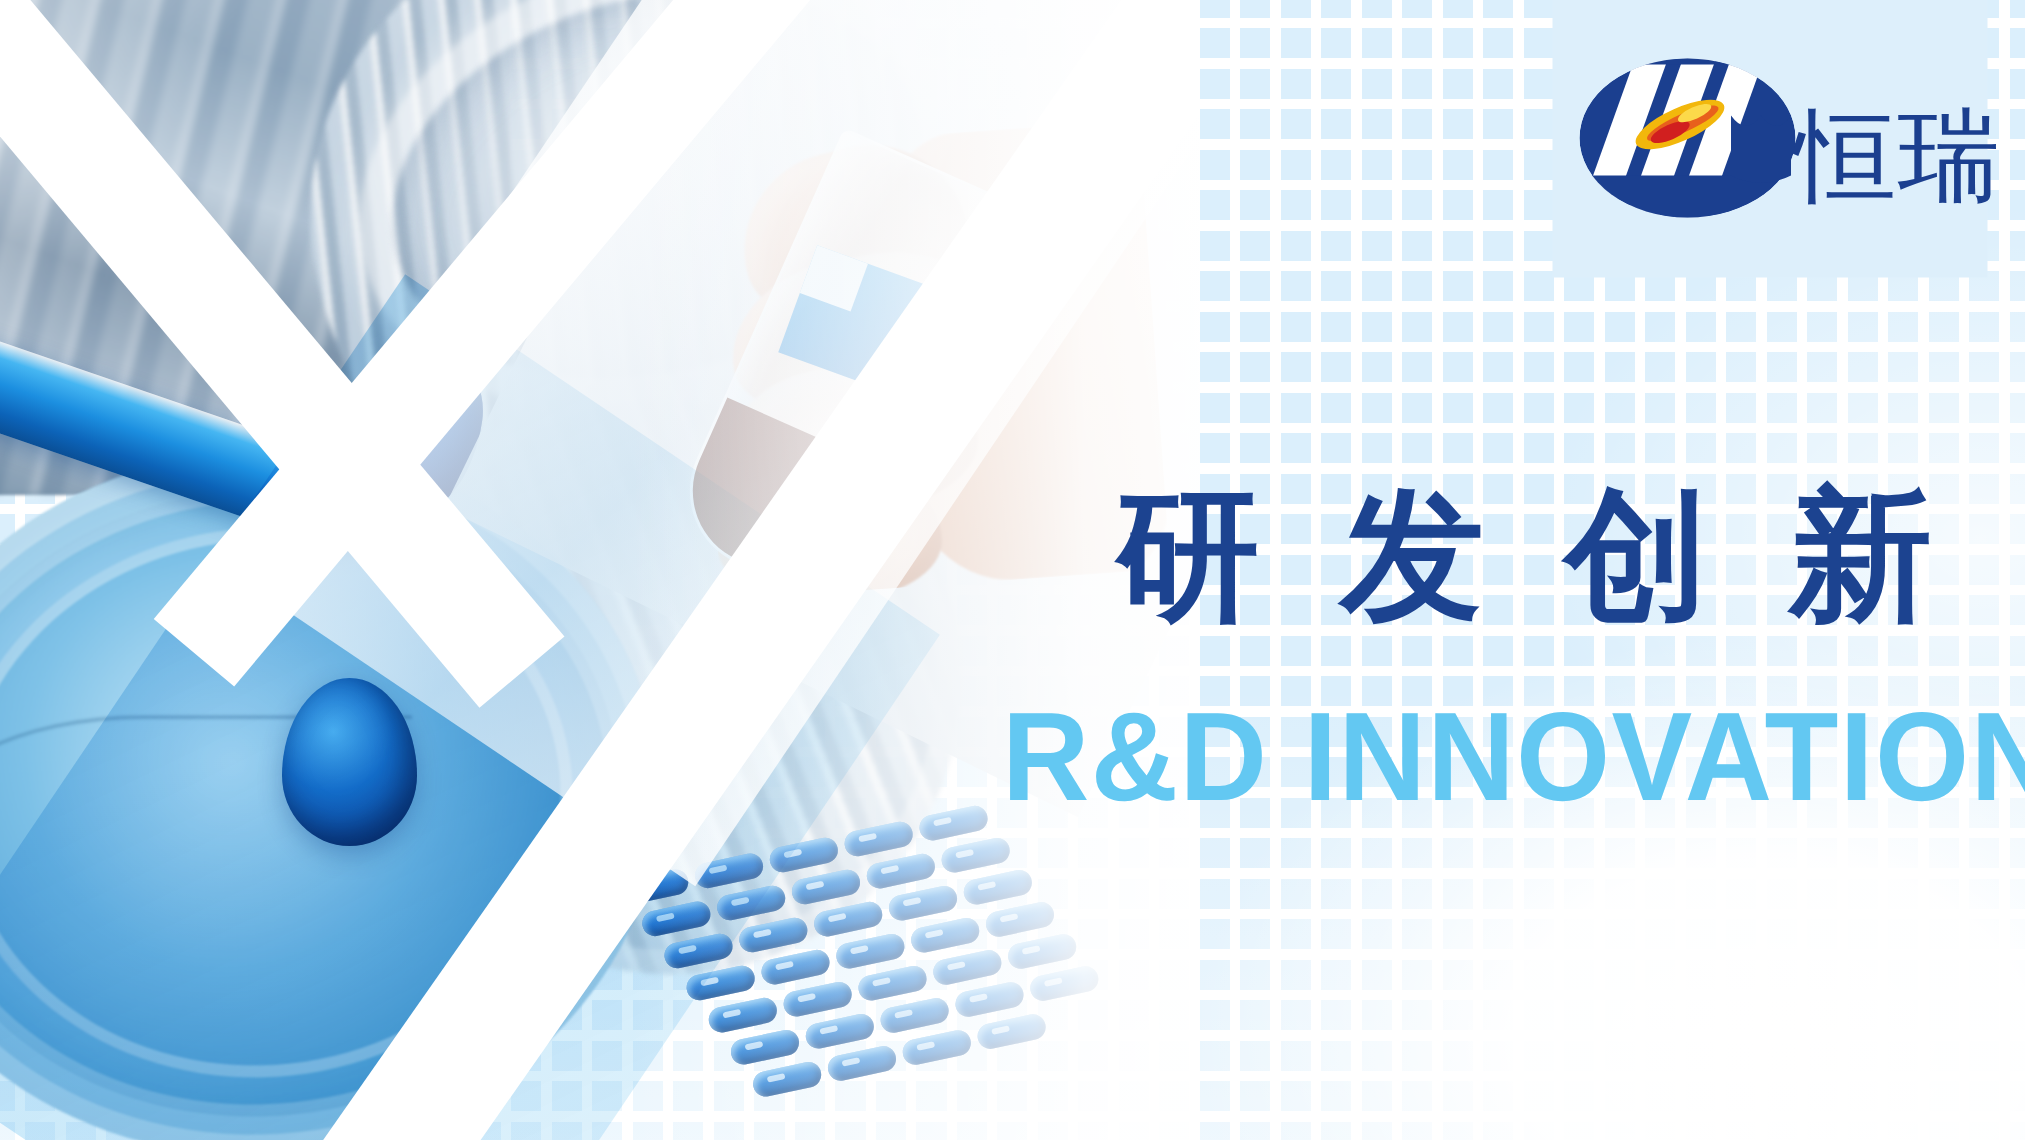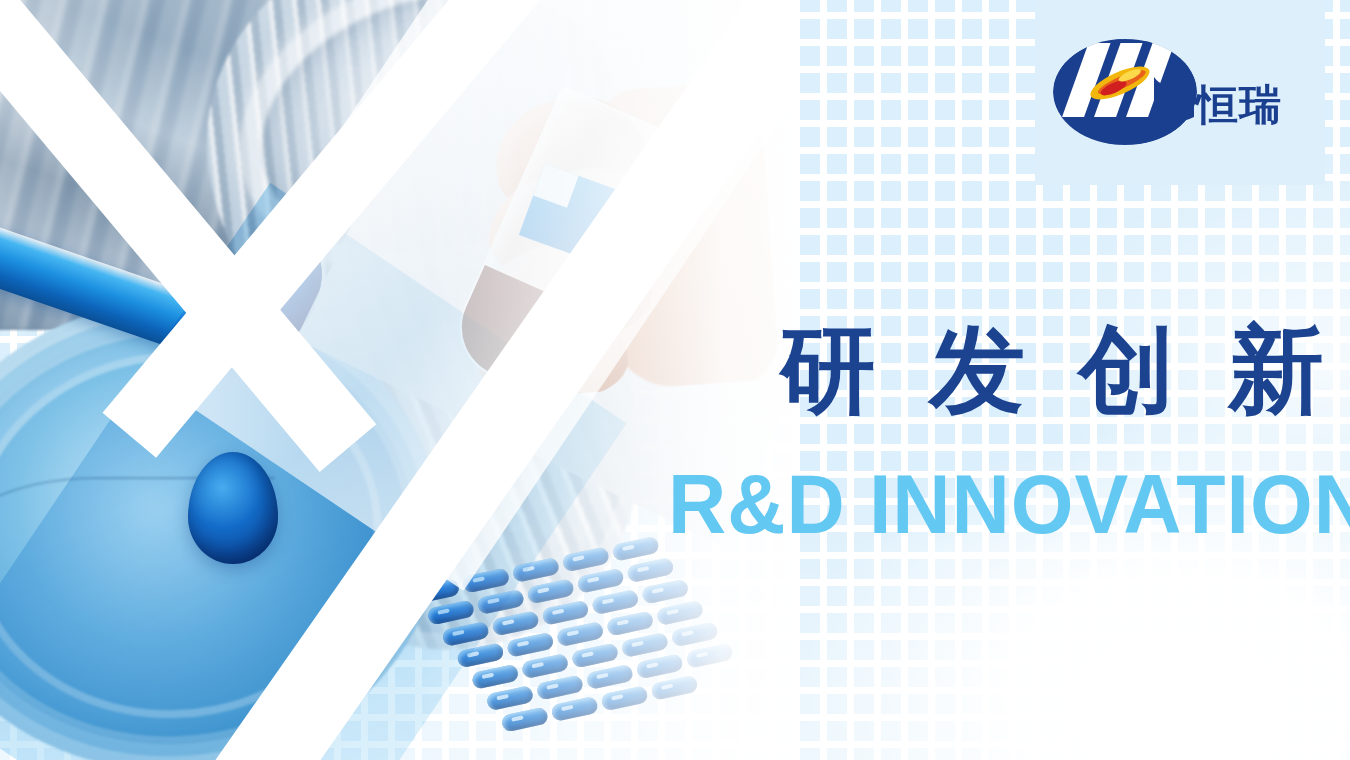--- a/index.html
+++ b/index.html
@@ -359,43 +359,42 @@
     align-items: center;
   }
   .logo-mark {
     position: relative;
     width: 150px;
     height: 118px;
     flex: none;
   }
   .logo-cn {
     font-family: "DejaVu Sans", sans-serif;
-    font-weight: 700;
-    font-size: 42px;
+    font-weight: 400;
+    font-size: 68px;
     line-height: 1;
     color: #1b3f8f;
     letter-spacing: 1px;
     margin-left: -4px;
     margin-top: 26px;
     white-space: nowrap;
   }
 
   
   .headline-cn {
     position: absolute;
     left: 744px; top: 322px;
     width: 590px;
     font-family: "DejaVu Sans", sans-serif;
     font-weight: 700;
     font-size: 96px;
     line-height: 1;
     letter-spacing: 10px;
     color: #1c4390;
     white-space: nowrap;
-    text-align: right;
   }
   .headline-en {
     position: absolute;
     left: 668px; top: 462px;
     width: 690px;
     font-family: "Liberation Sans Narrow", "Liberation Sans", sans-serif;
     font-weight: 700;
     font-size: 84px;
     line-height: 1;
     letter-spacing: 1px;

